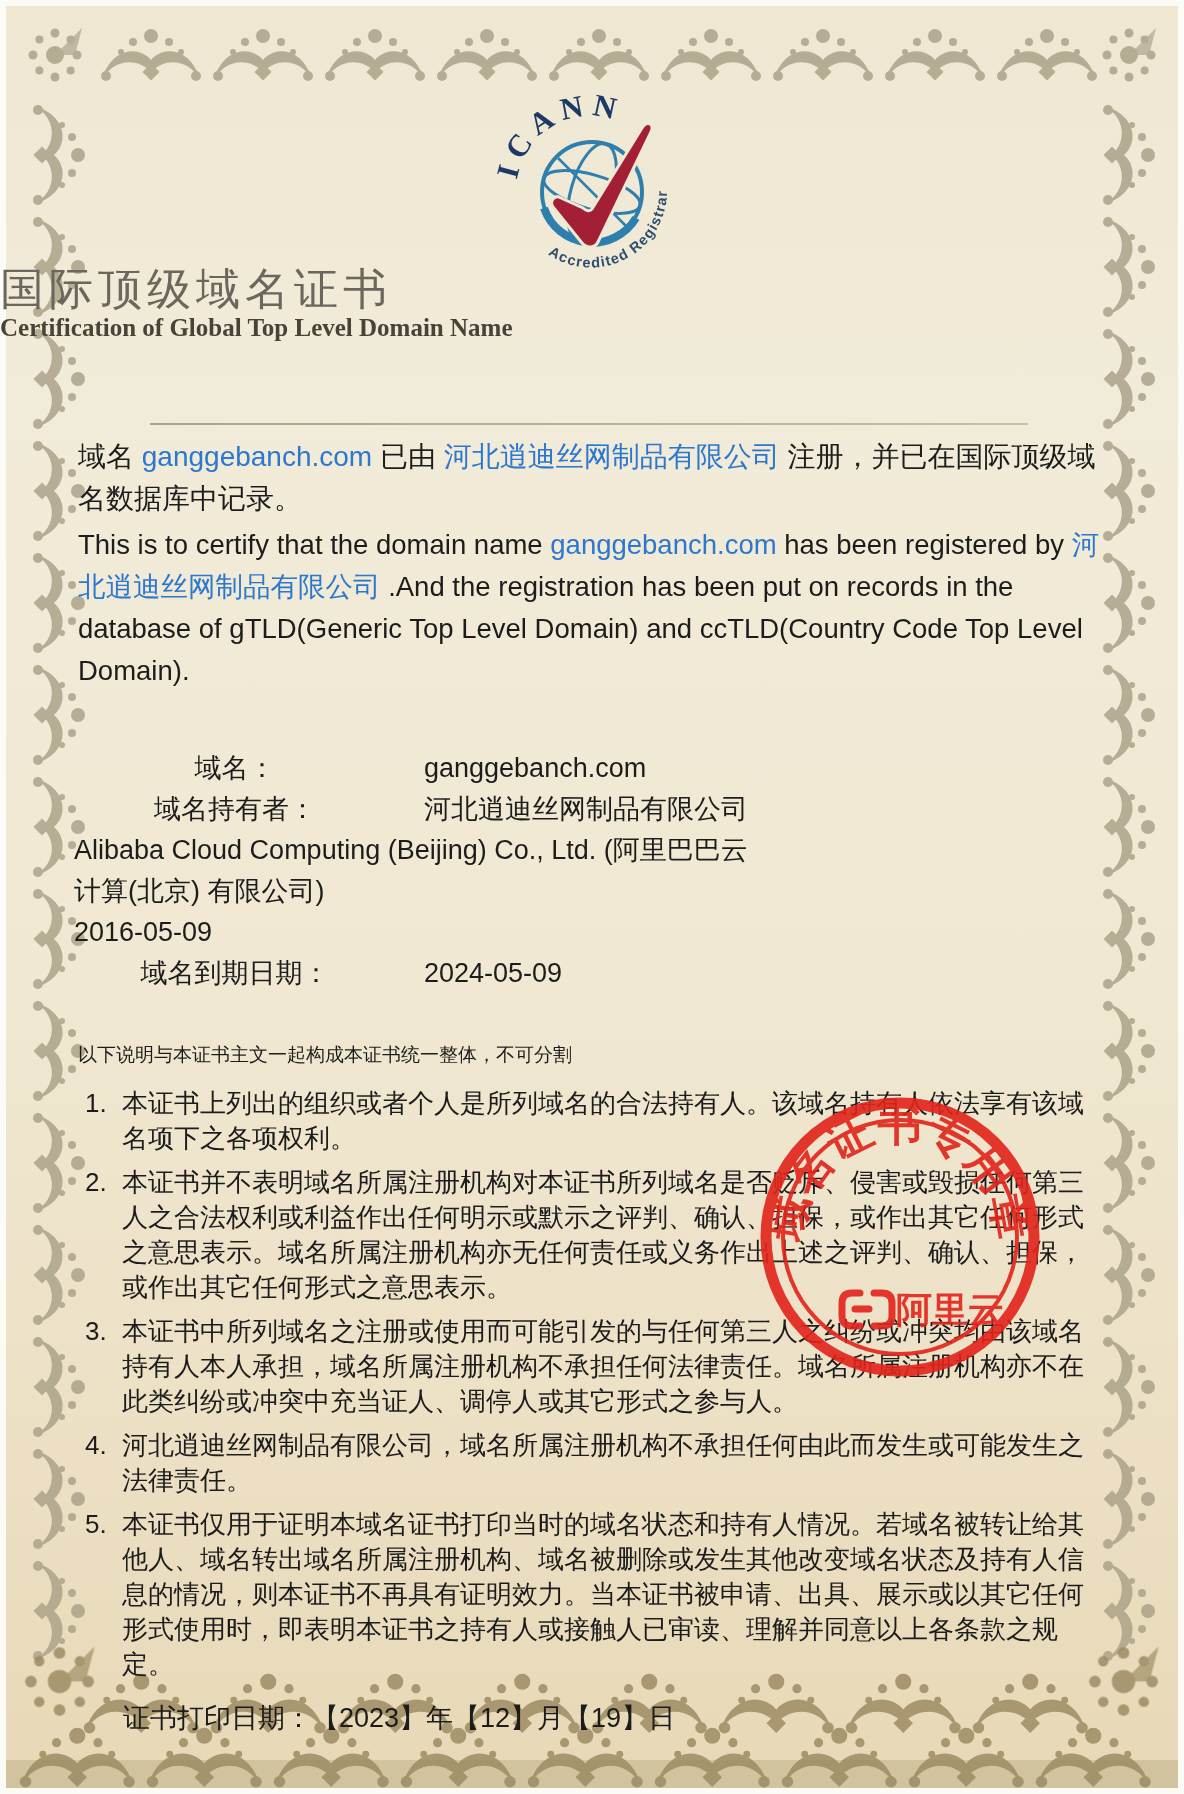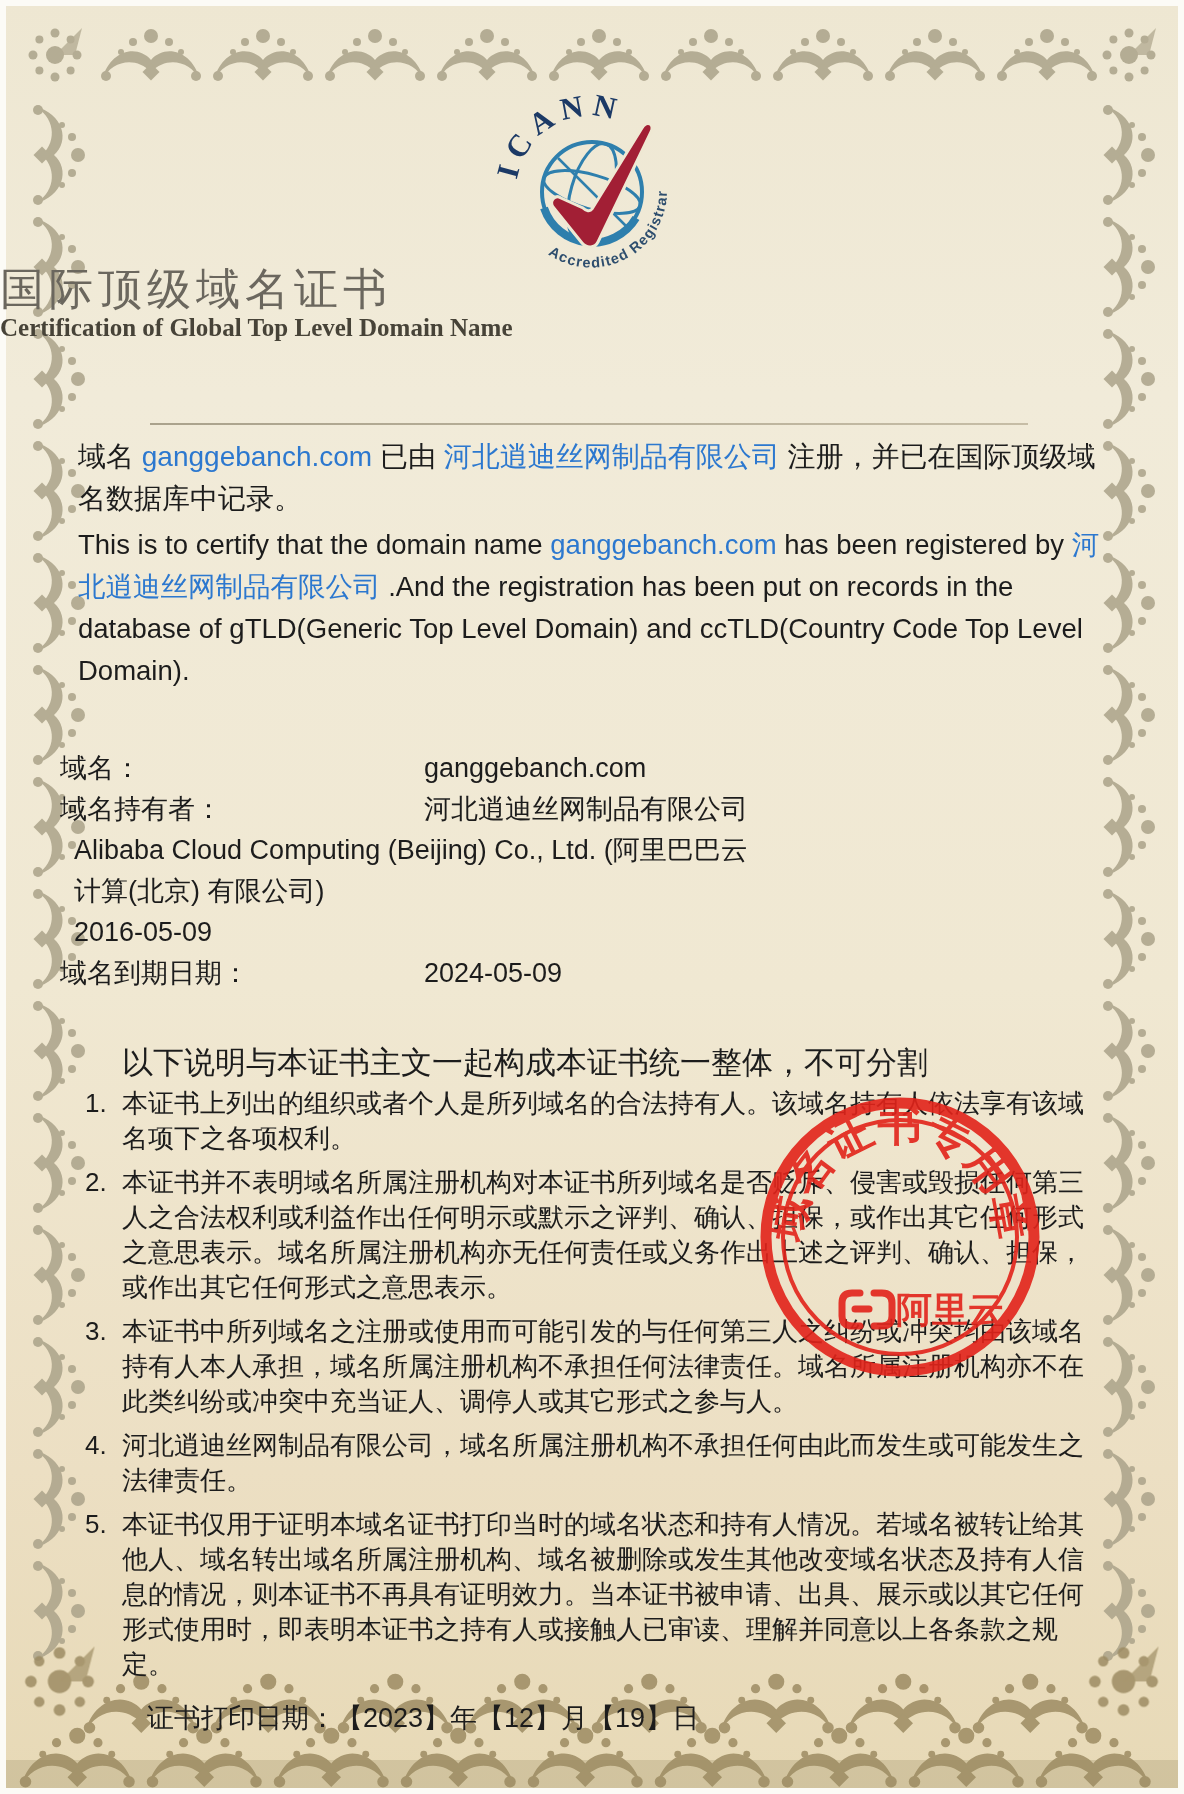--- a/index.html
+++ b/index.html
@@ -15,28 +15,28 @@
   .z{z-index:2;}
   .blue{color:#2c78cf;}
   .logo-svg{left:452px;top:80px;}
   .title-cn{left:0;top:260px;width:100%;font-size:44px;letter-spacing:5px;color:#6b675e;font-weight:500;}
   .title-en{left:0;top:314px;width:100%;text-align:left;font-family:"Liberation Serif","DejaVu Serif",serif;font-weight:bold;font-size:25px;color:#474338;}
   .divider{left:150px;top:423px;width:878px;height:2px;background:linear-gradient(90deg,#aaa28c,#c6bda6);}
   .intro-cn{left:78px;top:436px;width:1024px;font-size:28px;line-height:42px;}
   .intro-en{left:78px;top:524px;width:1026px;font-size:27.5px;line-height:42px;}
   .details{left:60px;top:748px;width:1080px;font-size:27px;line-height:41px;}
   .drow{display:flex;}
-  .dlabel{width:350px;text-align:left;flex:none;}
+  .dlabel{width:350px;text-align:center;flex:none;}
   .dvalue{margin-left:14px;width:700px;}
-  .notice{left:78px;top:1042px;width:1024px;font-size:31px;margin-left:44px;}
+  .notice{left:78px;top:1042px;width:1024px;font-size:19px;}
   .terms{left:85px;top:1086px;width:1014px;font-size:26px;line-height:35px;}
   .term{display:flex;margin-bottom:9px;}
   .tnum{width:37px;flex:none;}
   .ttext{flex:1;}
-  .dateline{left:123px;top:1700px;font-size:27px;margin-left:24px;}
+  .dateline{left:123px;top:1700px;font-size:27px;}
   .stamp-svg{left:750px;top:1087px;opacity:0.9;z-index:3;}
 </style>
 </head>
 <body>
 
 <div id="cert">
 
   <svg id="lace" width="1184" height="1794">
     <defs>
       <g id="mh">

